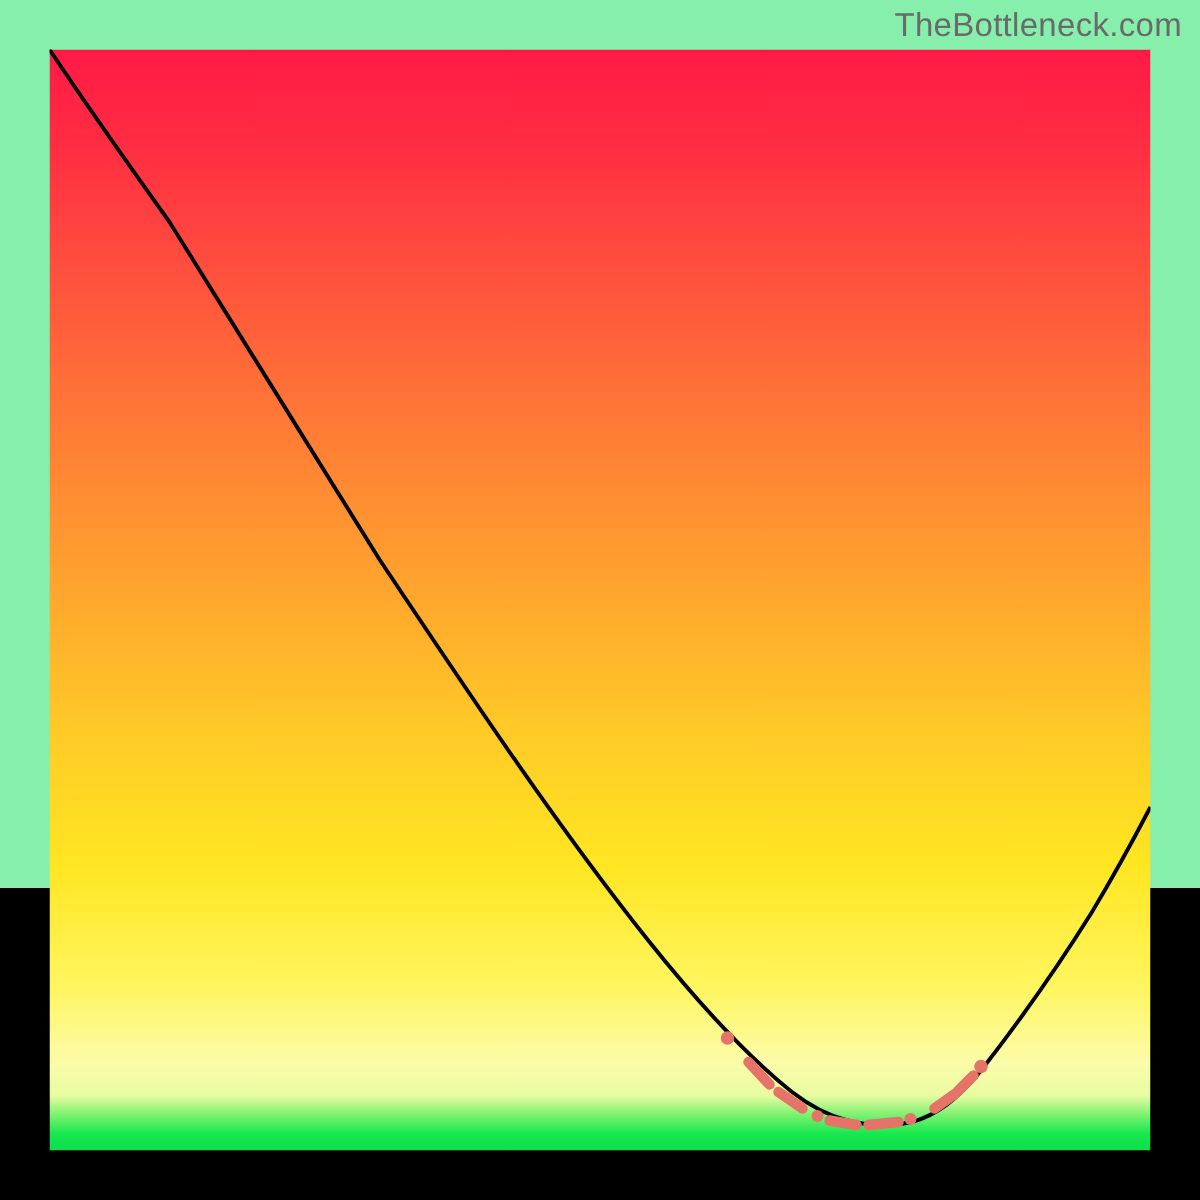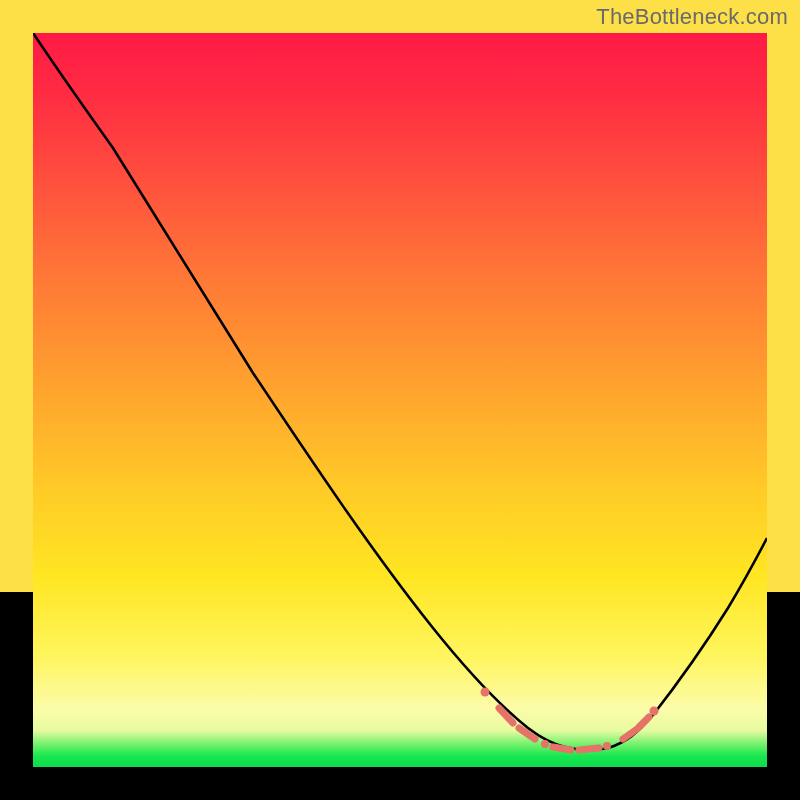--- a/index.html
+++ b/index.html
@@ -8,21 +8,21 @@
     width: 800px;
     height: 800px;
     background: #000;
     overflow: hidden;
     font-family: Arial, Helvetica, sans-serif;
   }
   .frame {
     position: relative;
     width: 800px;
     height: 592px;
-    background: #fde047;
+    background: #86efac;
   }
   .watermark {
     position: absolute;
     top: 4px;
     right: 12px;
     color: #6a6a6a;
     font-size: 22px;
     font-weight: 500;
     letter-spacing: 0.2px;
     z-index: 10;

